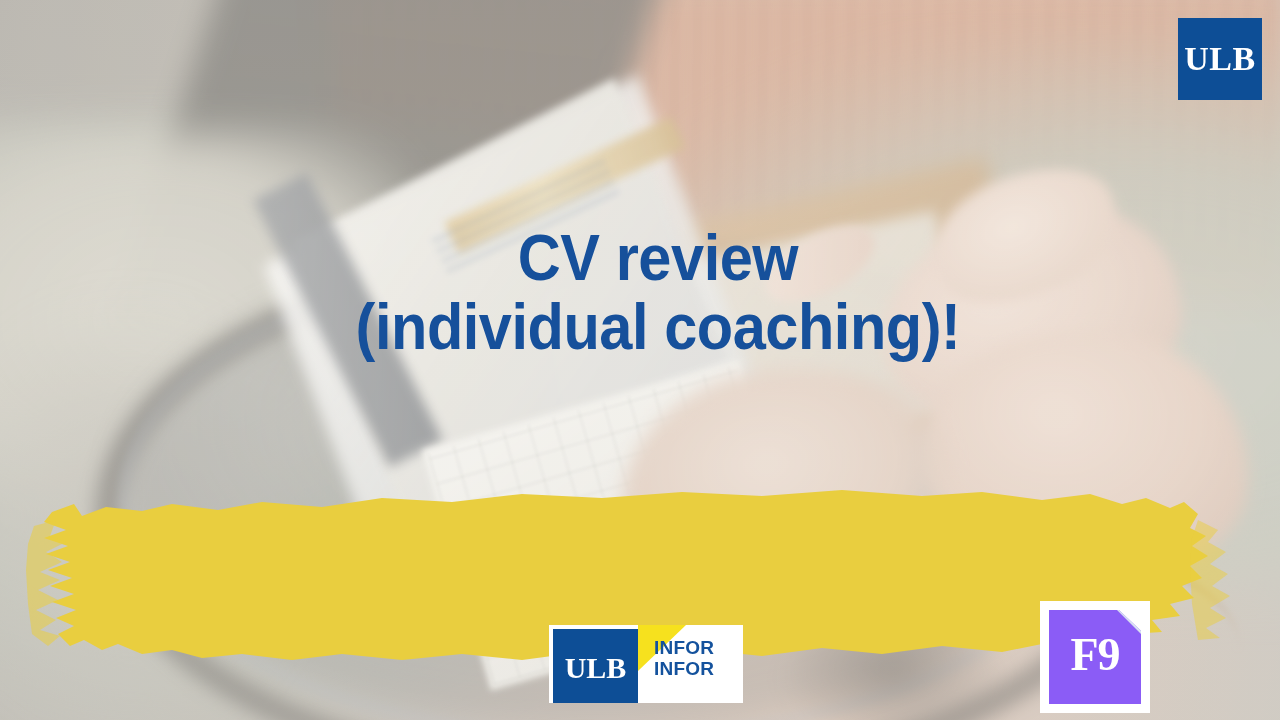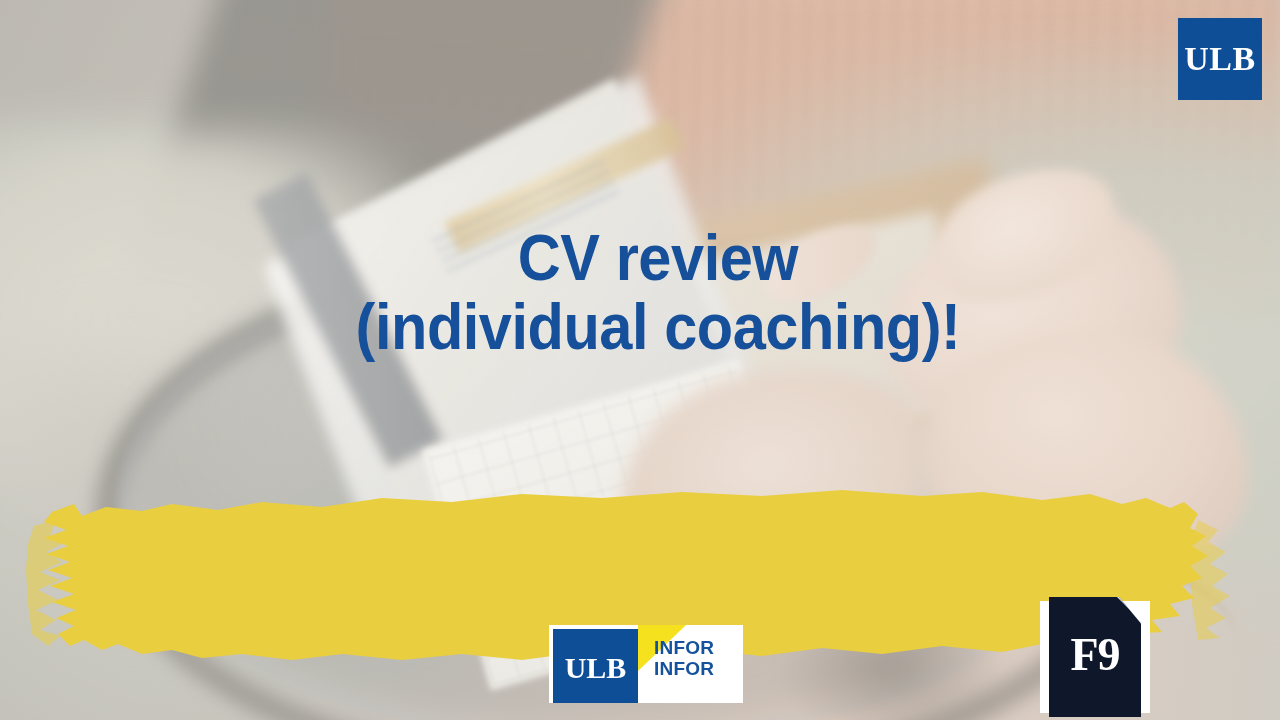--- a/index.html
+++ b/index.html
@@ -166,21 +166,21 @@
   .infor .sq span{font-family:"Liberation Serif", serif;font-weight:bold;color:#fff;font-size:30px;}
   .infor .right{position:relative;flex:1;text-decoration:underline;}
   .infor .wedge{position:absolute;left:0;top:0;width:48px;height:46px;
     background:#f6e11e;clip-path:polygon(0 0,100% 0,0 100%);}
   .infor .ie{position:absolute;left:16px;top:12px;color:#14529d;
     font-weight:bold;font-size:19px;line-height:1.12;letter-spacing:.2px;}
 
   
   .f9{position:absolute;left:1040px;top:601px;width:110px;height:112px;background:#ffffff;
     display:flex;align-items:center;justify-content:center;}
-  .f9 .inner{position:relative;width:92px;height:120px;background:#0f172a;
+  .f9 .inner{position:relative;width:92px;height:94px;background:#8b5cf6;
     clip-path:polygon(0 0,76% 0,100% 22%,100% 100%,0 100%);
     display:flex;align-items:center;justify-content:center;text-align:right;}
   .f9 .fold{position:absolute;right:0;top:0;width:24px;height:24px;
     background:linear-gradient(225deg,#ffffff 0%,#cdd9ee 60%,#a9bfe0 100%);
     clip-path:polygon(0 0,100% 100%,100% 0);}
   .f9 .txt{font-family:"Liberation Serif", serif;font-weight:bold;color:#fff;font-size:46px;
     line-height:1;letter-spacing:-1px;padding-bottom:4px;}
 </style>
 </head>
 <body>

